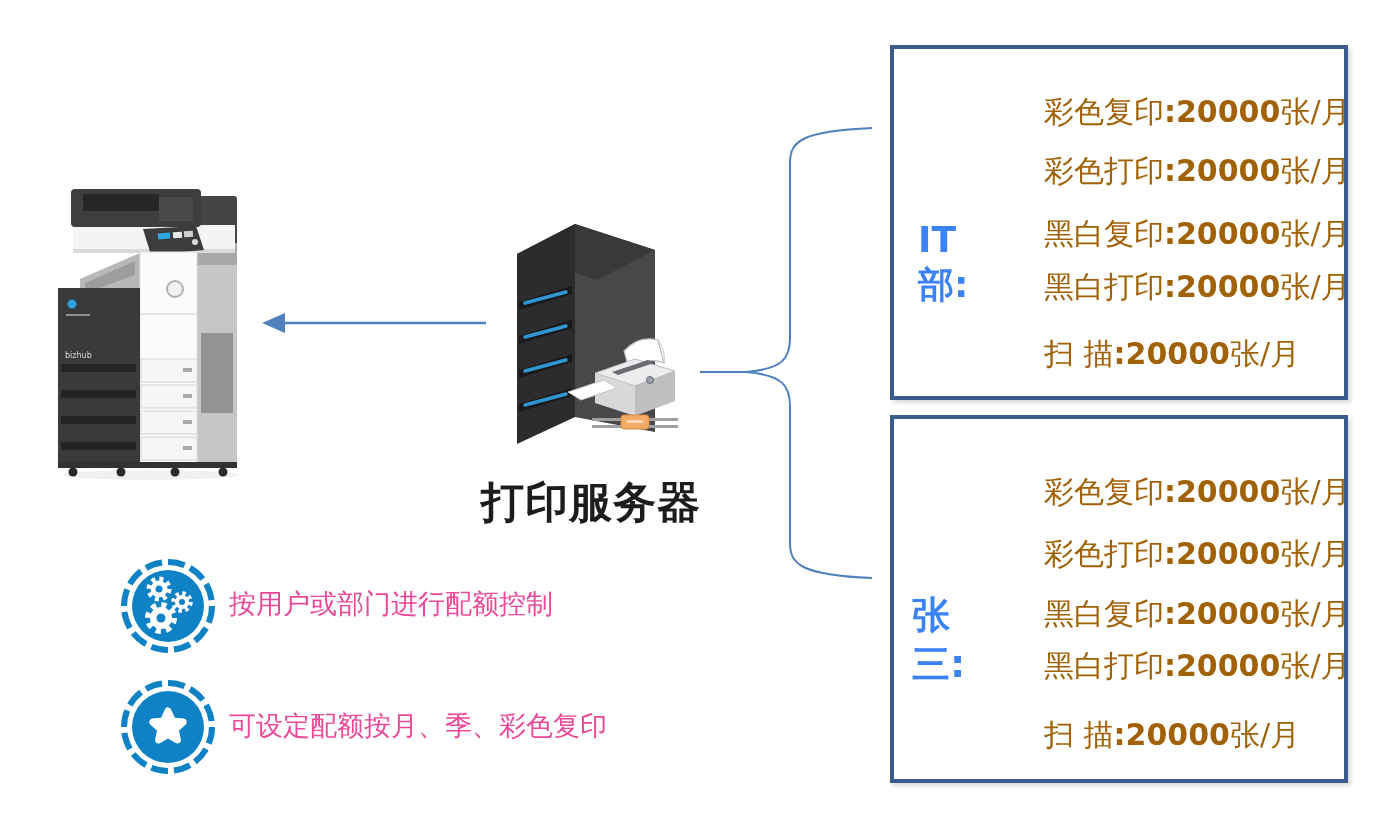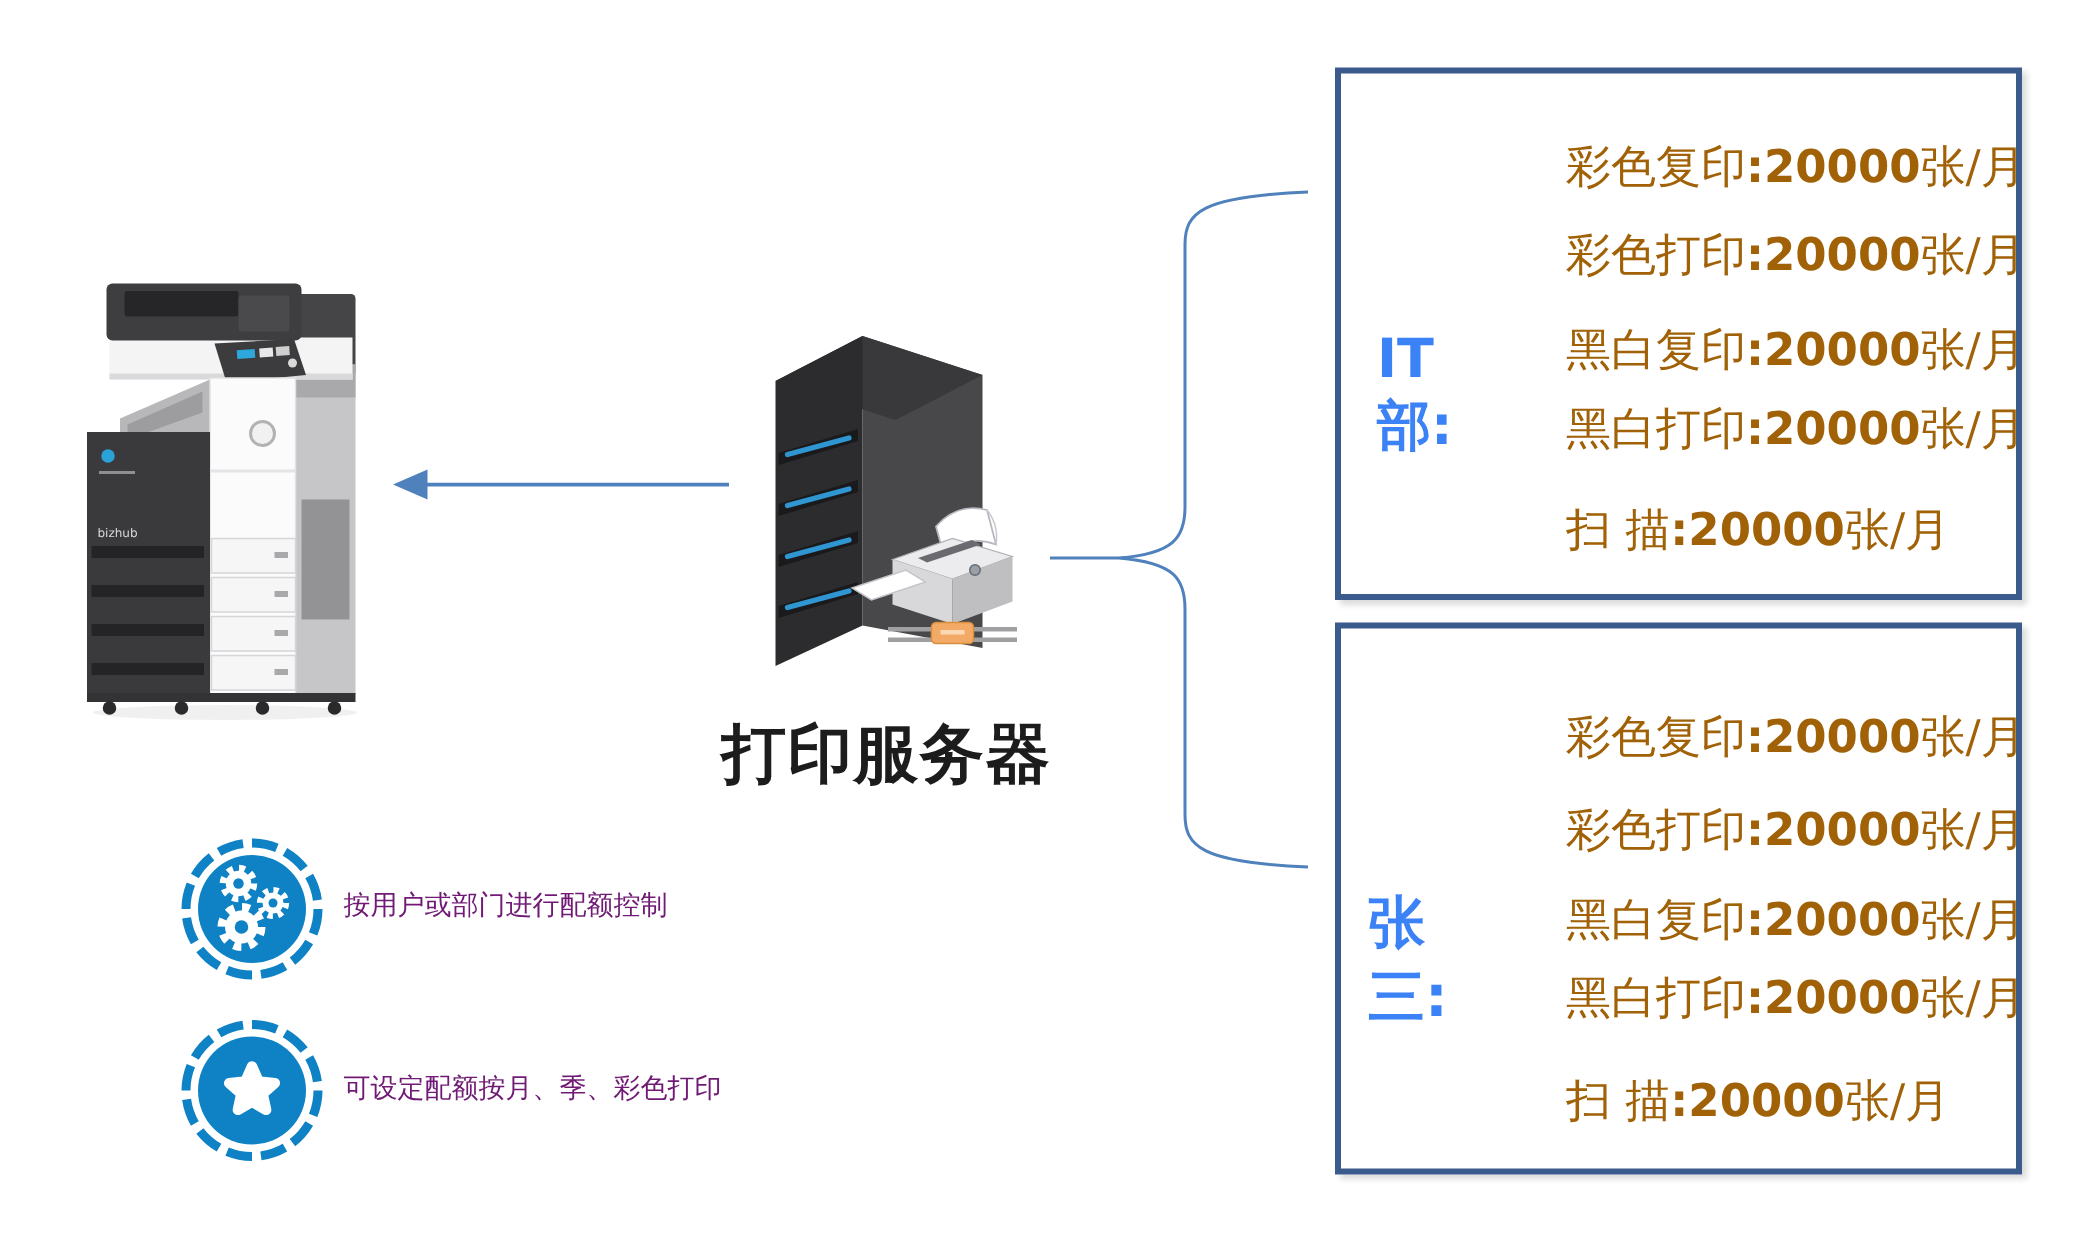--- a/index.html
+++ b/index.html
@@ -35,21 +35,21 @@
   .server-title{
     position:absolute;left:470px;top:455px;width:242px;text-align:center;
     font-size:43px;font-weight:600;color:#1c1c1c;letter-spacing:1px;margin-top:19px;
   }
 
   
   .feature-icon{position:absolute;width:100px;height:100px;}
   .feature-icon.f1{left:118px;top:556px;}
   .feature-icon.f2{left:118px;top:677px;}
   .feature-text{
-    position:absolute;left:229px;color:#701a75;font-size:18px;line-height:30px;
+    position:absolute;left:229px;color:#ec4899;font-size:27px;line-height:30px;
     white-space:nowrap;
   }
   .feature-text.t1{top:589px;}
   .feature-text.t2{top:711px;}
 
   
   .copier-svg{position:absolute;left:55px;top:183px;}
   .server-svg{position:absolute;left:500px;top:210px;}
 </style>
 </head>
@@ -206,15 +206,15 @@
       <circle cx="64" cy="46" r="3" fill="#0f82c5"></circle>
     </g>
   </svg>
   <div class="feature-text t1">按用户或部门进行配额控制</div>
 
   <svg class="feature-icon f2" viewBox="0 0 100 100">
     <circle cx="50" cy="50" r="44" fill="none" stroke="#0f82c5" stroke-width="6" stroke-dasharray="17 6"></circle>
     <circle cx="50" cy="50" r="36" fill="#0f82c5"></circle>
     <path d="M 50 34 L 54.4 43.9 L 65.2 45.1 L 57.1 52.3 L 59.4 62.9 L 50 57.5 L 40.6 62.9 L 42.9 52.3 L 34.8 45.1 L 45.6 43.9 Z" fill="#ffffff" stroke="#ffffff" stroke-width="7" stroke-linejoin="round"></path>
   </svg>
-  <div class="feature-text t2">可设定配额按月、季、彩色打印</div>
+  <div class="feature-text t2">可设定配额按月、季、彩色复印</div>
 
 </div>
 
 </body></html>

